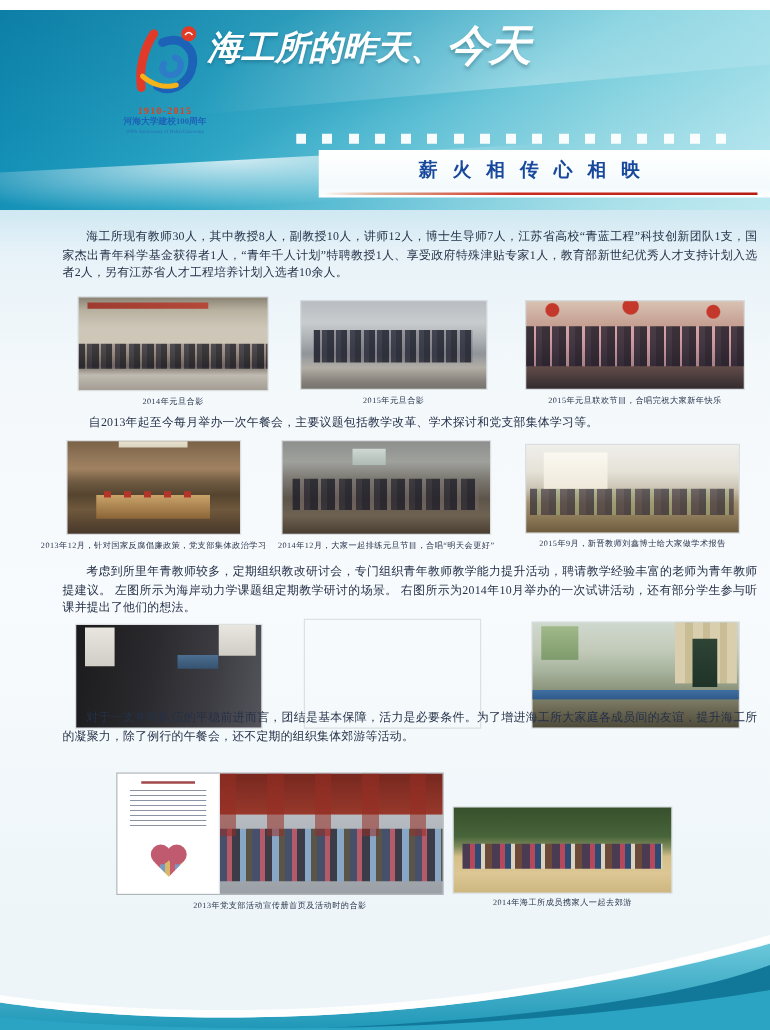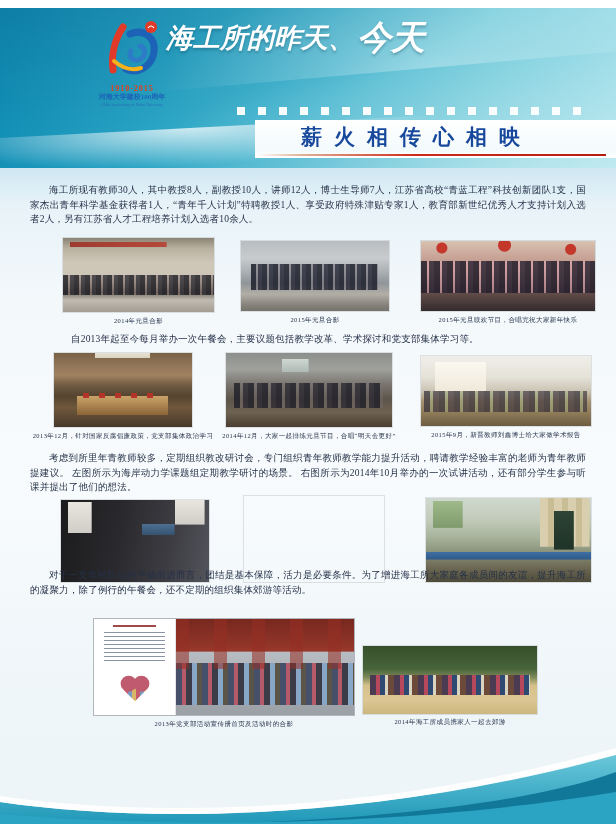--- a/index.html
+++ b/index.html
@@ -36,32 +36,32 @@
     text-shadow:0 2px 3px rgba(0,50,70,.30); }
   .title .t1 { font-size:27px; line-height:1; }
   .title .t2 { font-size:34px; line-height:.85; margin:0 2px; }
   .title .t3 { font-size:29px; line-height:1; }
 
   .dots { position:absolute; left:237px; top:99px; width:356px; height:8px; opacity:.95;
     background:repeating-linear-gradient(90deg,#ffffff 0 8px, rgba(255,255,255,0) 8px 21px); }
 
   .subbanner { position:absolute; left:255px; top:112px; width:361px; height:38px;
     background:linear-gradient(180deg,#ffffff 0%,#f3fafc 80%,#ffffff 100%); }
-  .subbanner-text { font-size:21px; font-weight:bold; color:#17489c; letter-spacing:12px;
-    line-height:34px; padding-left:46px; white-space:nowrap; }
+  .subbanner-text { font-size:15px; font-weight:bold; color:#17489c; letter-spacing:12px;
+    line-height:34px; padding-left:80px; white-space:nowrap; }
   .redline { position:absolute; left:3px; bottom:2px; width:348px; height:2px;
     background:linear-gradient(90deg, rgba(255,255,255,.1) 0%, #e0b49a 12%, #cc2b1e 45%, #b71c14 100%); }
 
   
   .content { position:absolute; left:0; top:168px; width:616px; height:572px;
     background:linear-gradient(180deg,#cfe8f2 0%,#e7f2f8 6%,#f3f8fb 22%,#f8fbfd 55%,#edf5f8 100%); }
 
   .para { position:absolute; left:30px; width:556px; font-size:9.5px; line-height:14.5px;
     color:#253148; text-align:justify; letter-spacing:.2px; }
-  .indent { text-indent:2em; }
+  .indent { text-indent:2em;margin-left:20px; }
   #p1 { top:15px; }
   #p2 { top:164px;margin-left:41px; }
   #p3 { top:283px; }
   #p4 { top:400px; }
 
   .fig { position:absolute; }
   .photo { width:100%; border:1px solid rgba(0,0,0,.10); background-repeat:no-repeat; }
   .cap { display:block; margin-top:4px; font-size:6.5px; color:#26324a; text-align:center;
     letter-spacing:.4px; white-space:nowrap; }
 

